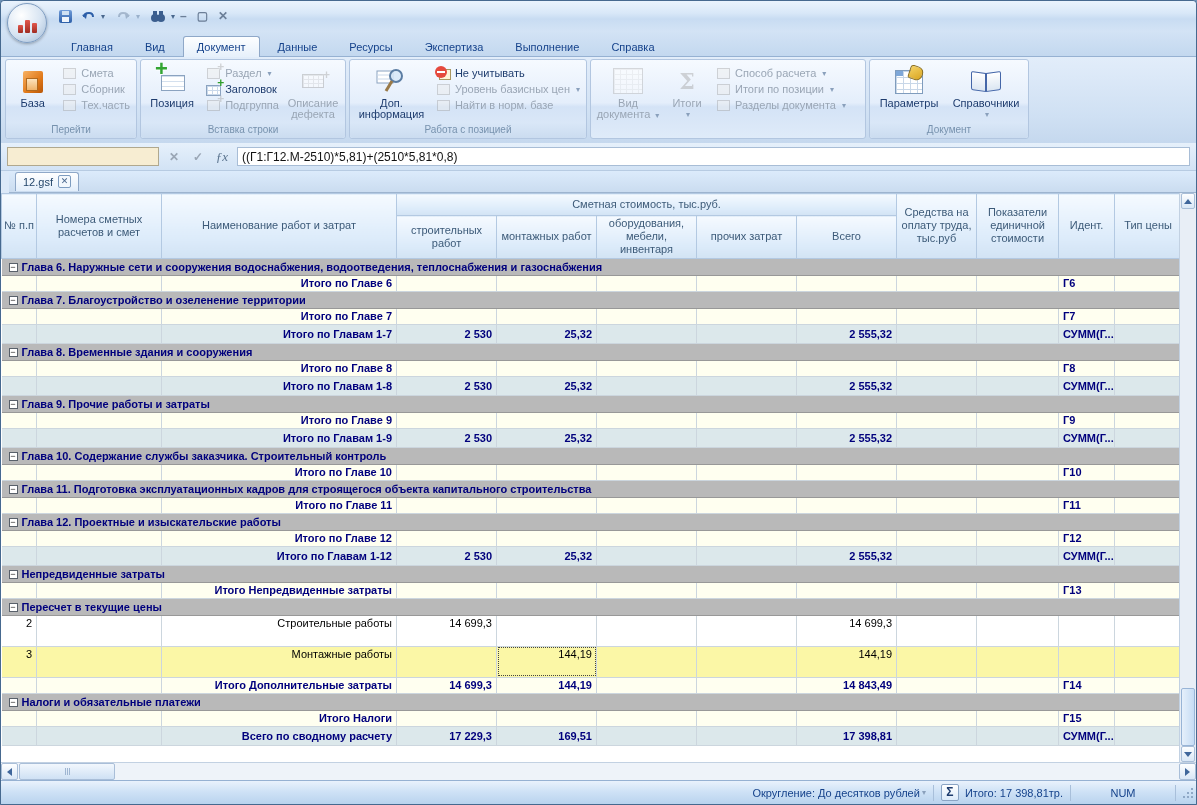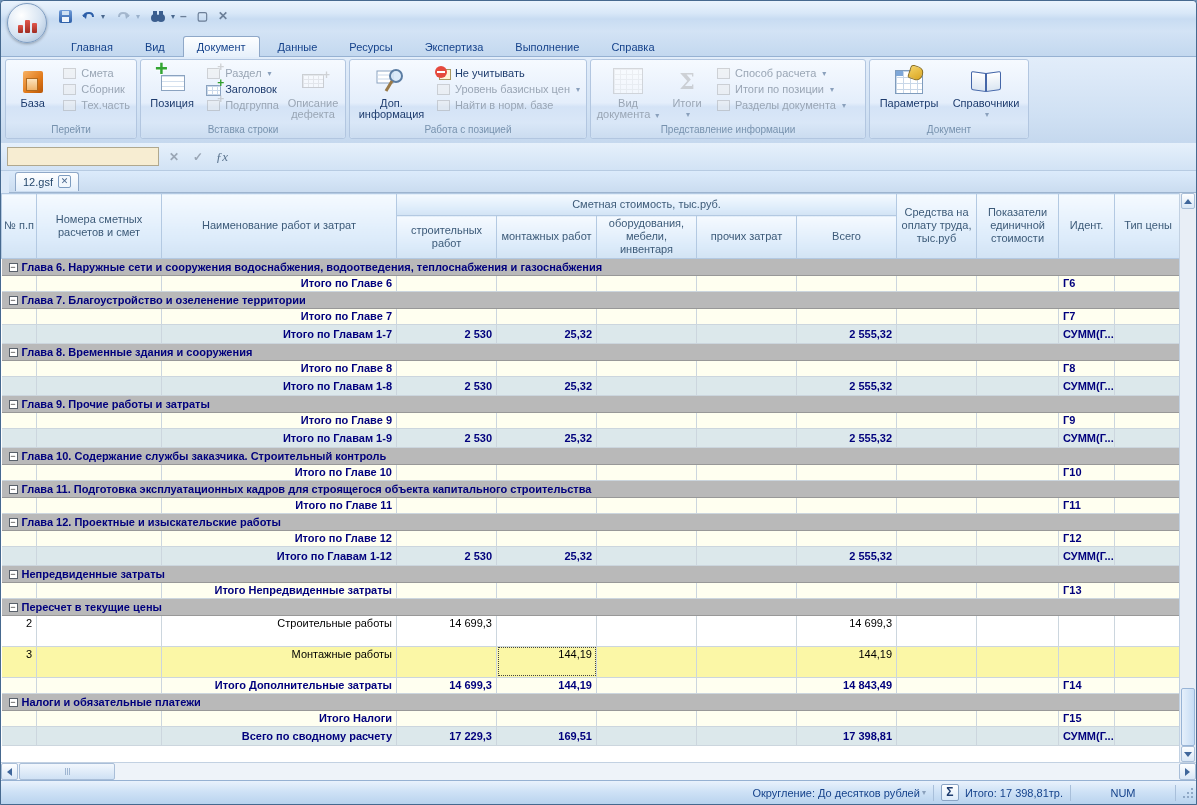--- a/index.html
+++ b/index.html
@@ -386,21 +386,20 @@
           </div>
           <div class="btn-sm dis">
             <span class="ico16">
                 <span class="graybox"></span>
               </span>
             <span>Разделы документа</span>
               <span class="ddarrow">▾</span>
           </div>
         </div>
       </div>
-      <div class="rgroup-title">Представление информации</div>
     </div>
 
     <div class="rgroup" style="width:160px">
       <div class="rgroup-content" style="justify-content:center">
         <div class="btn-big" style="width:70px">
           <span class="big-ico">
               <span class="params-ico">
                 <span class="grid"></span>
                 <span class="hl"></span>
                 <span class="hand"></span>
@@ -421,20 +420,21 @@
       </div>
       <div class="rgroup-title">Документ</div>
     </div>
   </div>
 
   <div class="formulabar">
     <input class="namebox" value="" style="">
     <span class="fbtn">✕</span>
     <span class="fbtn">✓</span>
     <span class="fbtn fx">ƒx</span>
+    <input class="formula-input" value="((Г1:Г12.М-2510)*5,81)+(2510*5,81*0,8)" style="">
   </div>
 
   <div class="doctabs">
     <div class="doctab">
       <span>12.gsf</span>
       <span class="close">✕</span>
     </div>
   </div>
 
   <div class="gridarea">

